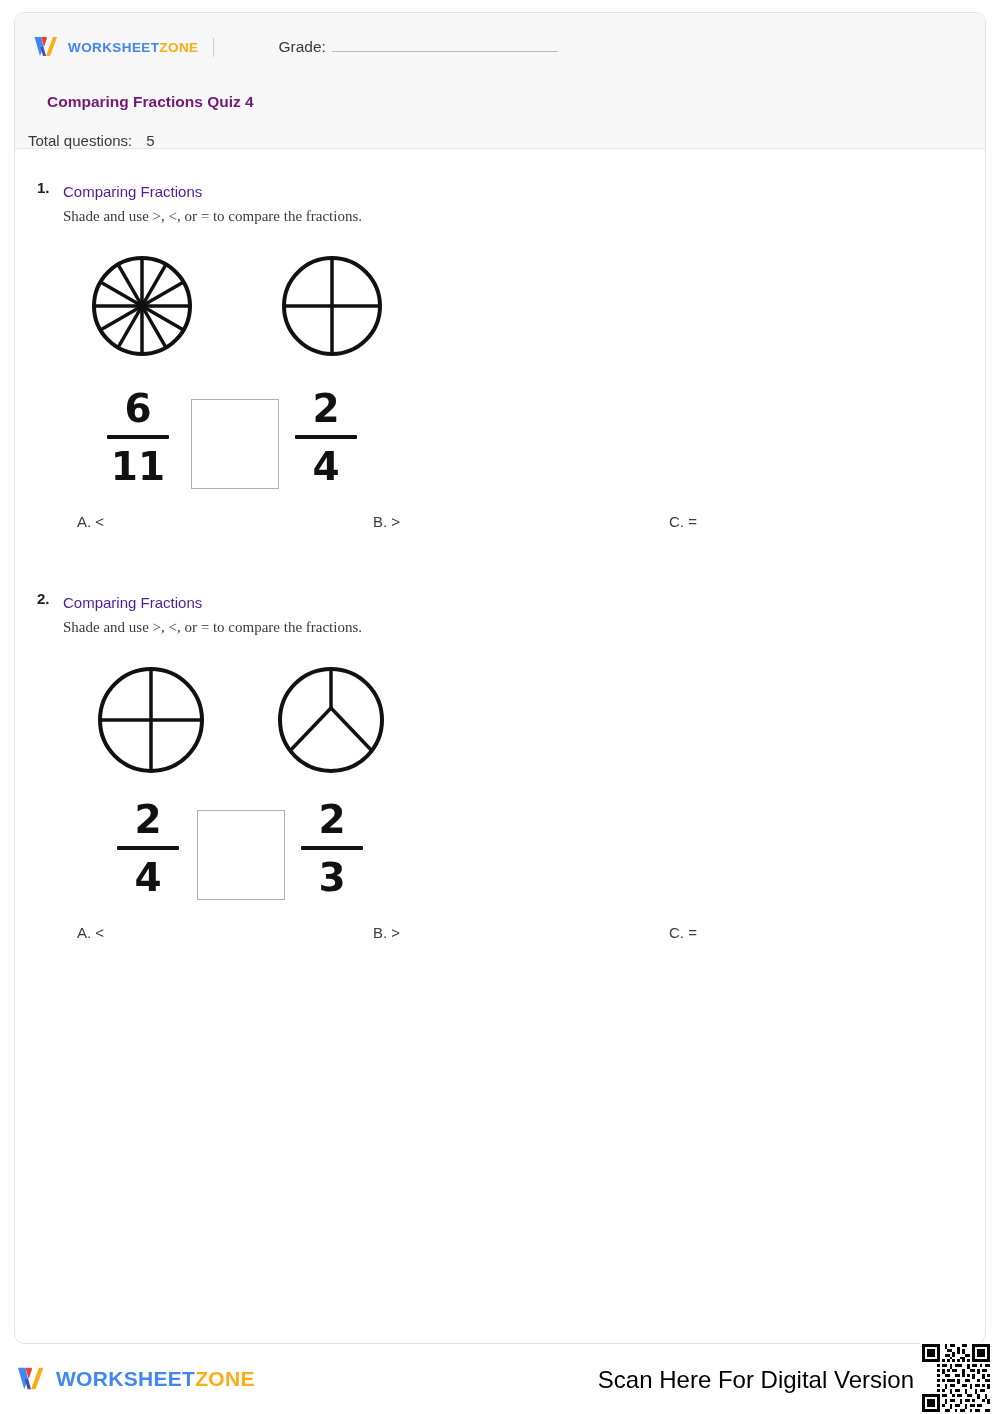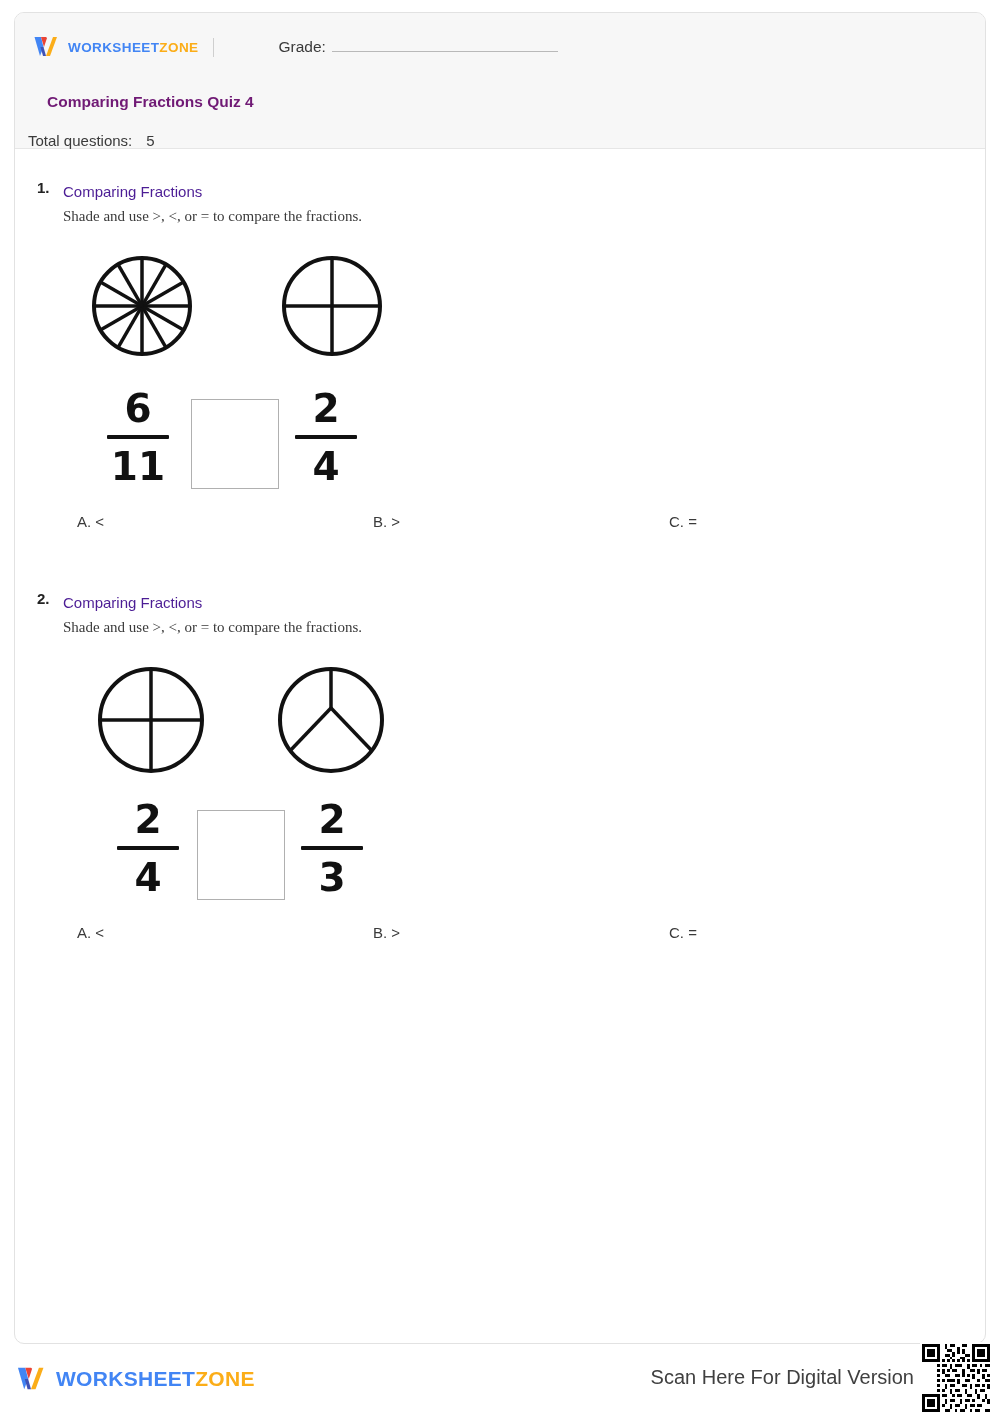--- a/index.html
+++ b/index.html
@@ -248,22 +248,22 @@
     letter-spacing: 0.3px;
     white-space: nowrap;
   }
   .footer-word .w-blue { color: #4285f4; }
   .footer-word .w-orange { color: #fbad18; }
 
   .footer-scan {
     position: absolute;
     right: 86px;
     top: 8px;
-    font-size: 20px;
-    color: #404040;
+    font-size: 24px;
+    color: #000000;
     white-space: nowrap;
   }
   .qr {
     position: absolute;
     right: 8px;
     top: -16px;
     width: 72px;
     height: 72px;
     background: #ffffff;
   }

